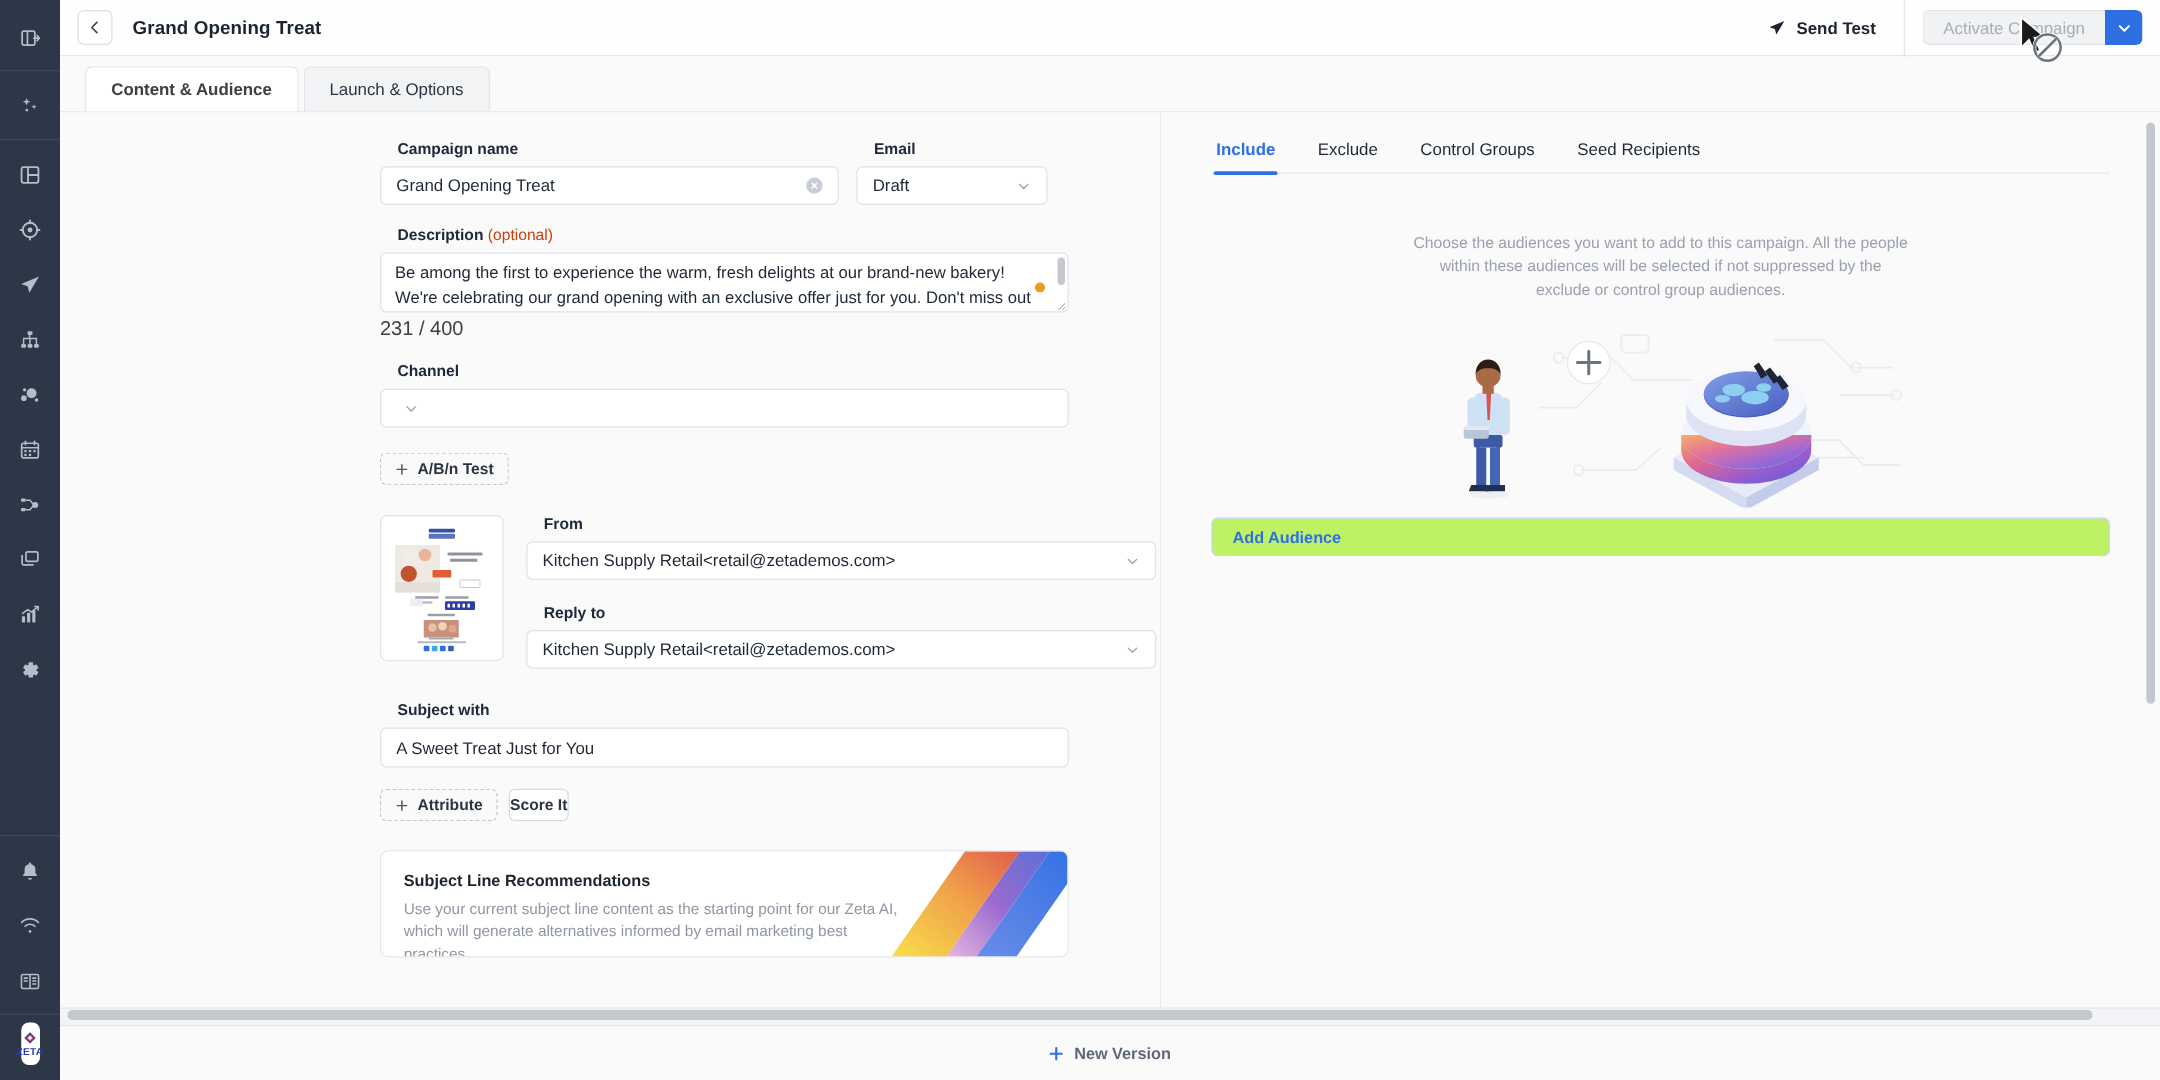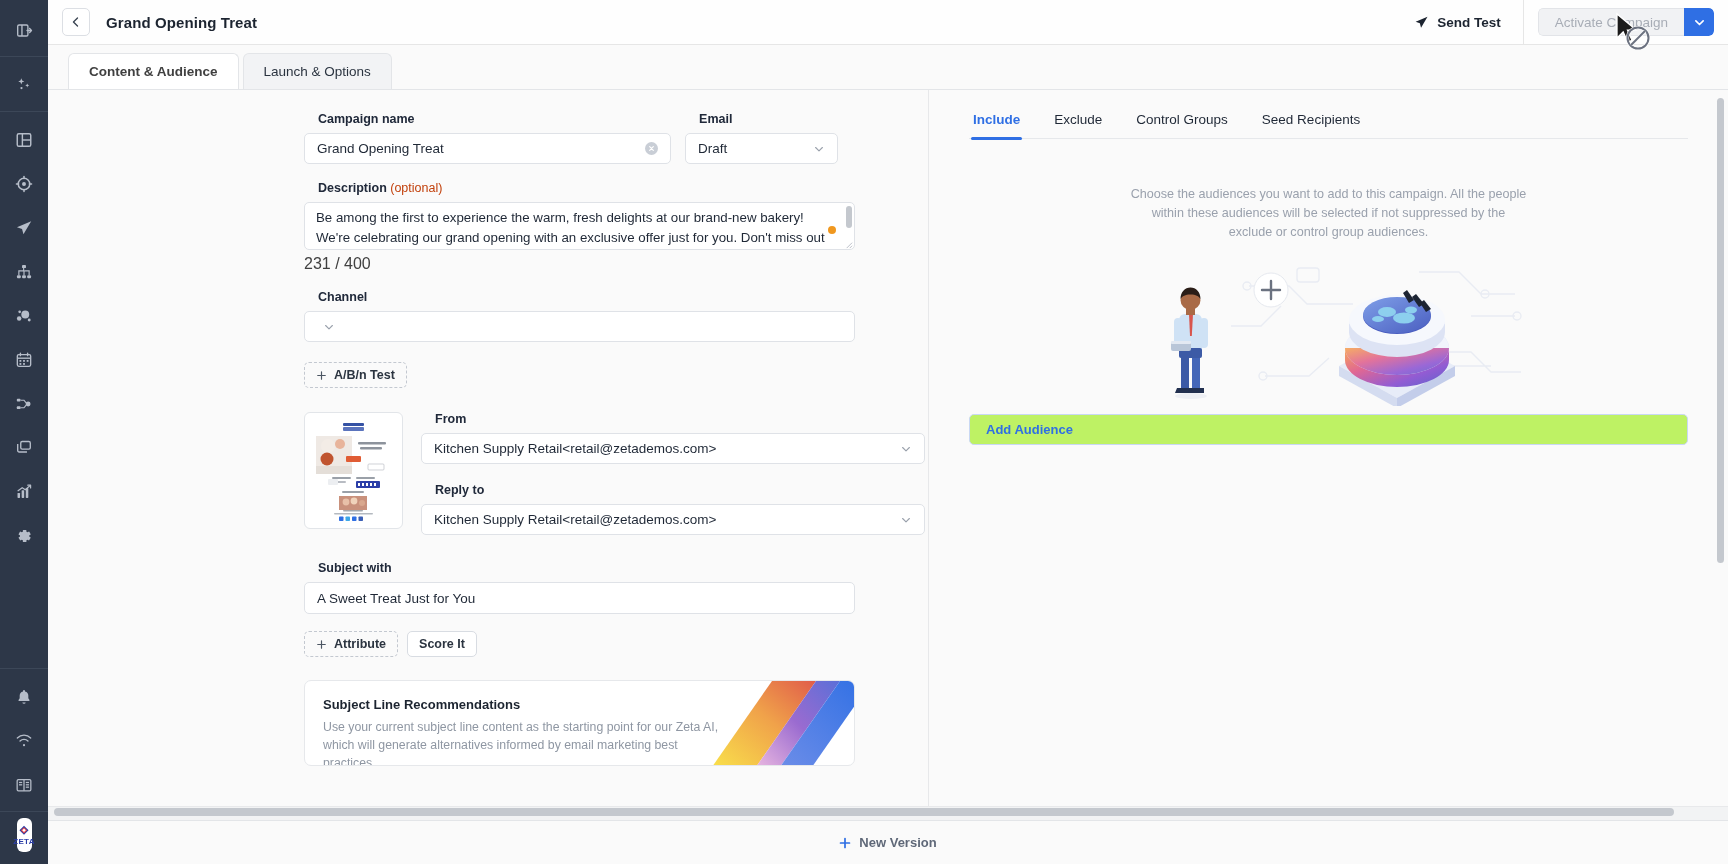--- a/index.html
+++ b/index.html
@@ -138,21 +138,21 @@
 
   .w551 { width: 551px; }
   .dashed-btn {
     display: inline-flex; align-items: center; gap: 7px; height: 26px;
     border: 1px dashed #c3c8d0; border-radius: 5px; background: transparent;
     padding: 0 11px; font-size: 12.5px; font-weight: 700; color: #2b3440; cursor: pointer;
   }
   .solid-btn {
     display: inline-flex; align-items: center; height: 26px;
     border: 1px solid #d8dce2; border-radius: 5px; background: #fff;
-    padding: 0 11px; font-size: 12.5px; font-weight: 700; color: #2b3440; cursor: pointer;
+    padding: 0 0; font-size: 12.5px; font-weight: 700; color: #2b3440; cursor: pointer;
   }
 
   
   .from-row { display: flex; gap: 18px; margin-top: 24px; }
   .thumb {
     width: 99px; height: 117px; border: 1px solid #e2e5e9; border-radius: 6px;
     background: #fff; padding: 5px; flex: 0 0 99px; overflow: hidden; cursor: pointer;
   }
   .thumb-inner { width: 100%; height: 100%; position: relative; }
   .from-col { flex: 1 1 auto; }

